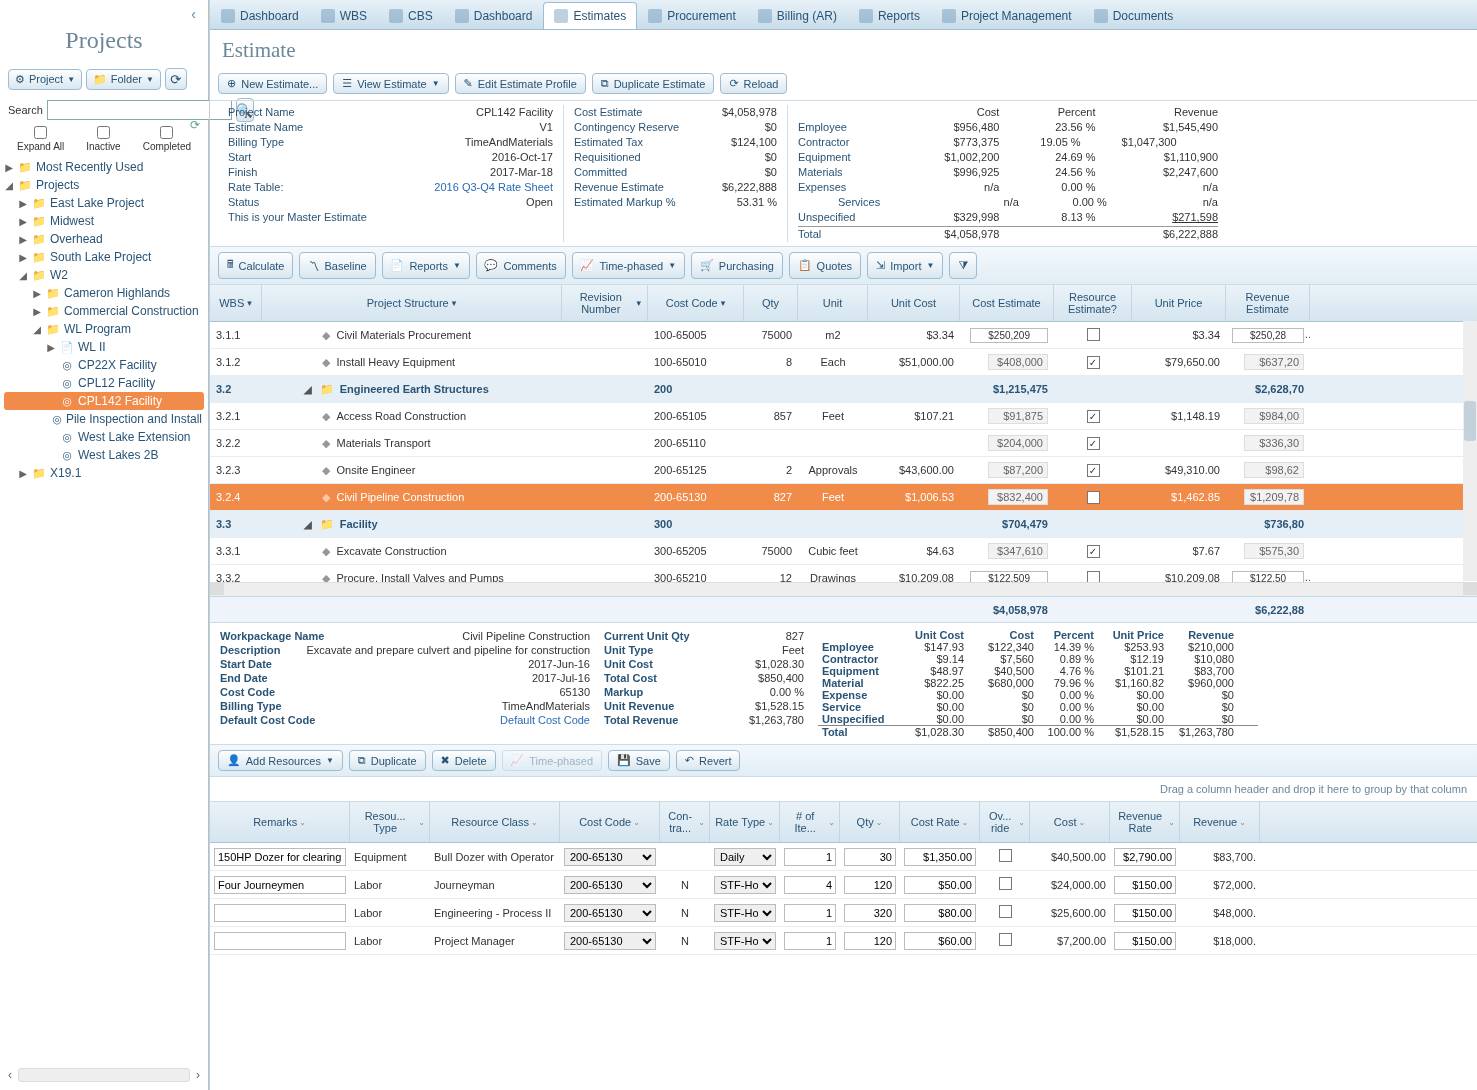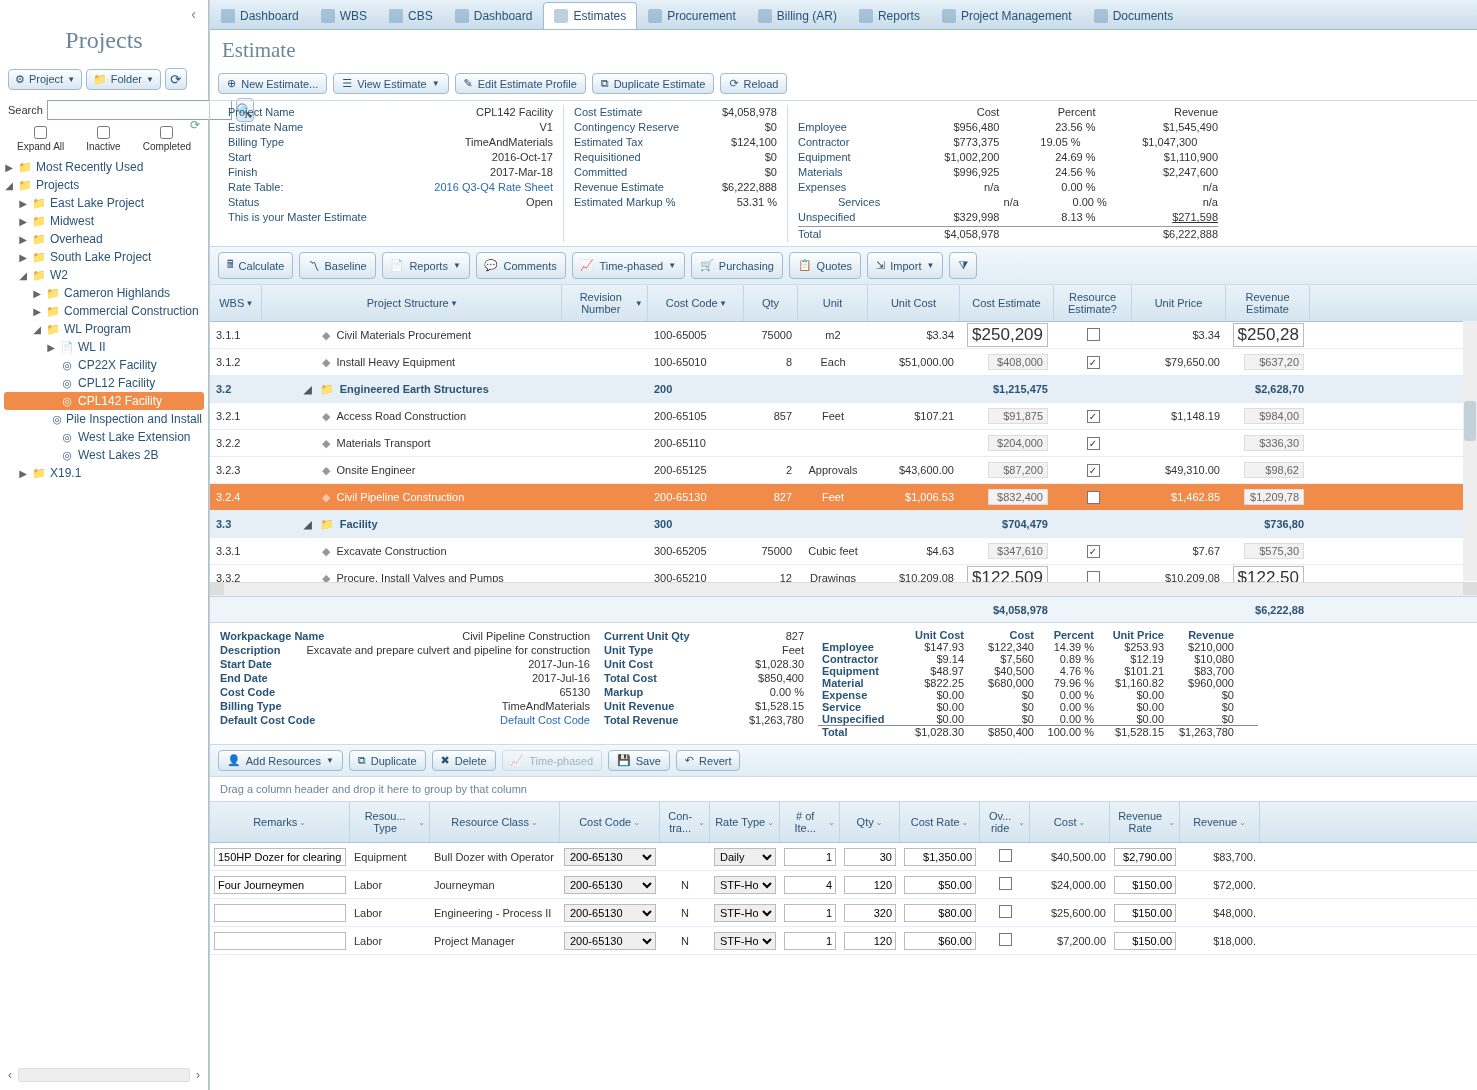--- a/index.html
+++ b/index.html
@@ -69,21 +69,21 @@
 .grid-head .gh .fi { font-size:9px; margin-left:3px; }
 .grid-body { max-height: 260px; overflow:hidden; }
 .gr { display:grid; grid-template-columns: 52px 300px 86px 96px 54px 70px 92px 94px 78px 94px 84px; border-bottom:1px solid #e3edf3; align-items:center; height:27px; }
 .gr .c { padding:0 6px; font-size:11px; overflow:hidden; text-overflow:ellipsis; white-space:nowrap; }
 .gr .r { text-align:right; }
 .gr .cen { text-align:center; }
 .gr.group { background:#e6eff6; font-weight:bold; color:#2a5476; }
 .gr.sel { background:#f18b4a; color:#fff; }
 .gr .ps { display:flex; align-items:center; gap:6px; }
 .gr .ps .tw { width:10px; font-size:10px; color:#555; }
-.gr .cell-in { display:inline-block; border:1px solid #bbb; padding:1px 4px; background:#fff; min-width:60px; text-align:right; font-size:17px; }
+.gr .cell-in { display:inline-block; border:1px solid #bbb; padding:1px 17px; background:#fff; min-width:60px; text-align:right; font-size:10px; }
 .gr .cell-ro { display:inline-block; border:1px solid #ddd; padding:1px 4px; background:#f2f2f2; min-width:60px; text-align:right; font-size:11px; color:#666; }
 .gr .cb { width:13px; height:13px; border:1px solid #777; display:inline-block; text-align:center; line-height:11px; font-size:10px; background:#fff; }
 .grid-scroll-h { height:14px; background:#eee; border-top:1px solid #ddd; position:relative; }
 .grid-scroll-h::before, .grid-scroll-h::after { content:''; position:absolute; width:14px; height:12px; top:0; background:#ddd; }
 .grid-scroll-h::before { left:0; } .grid-scroll-h::after { right:0; }
 .grid-scroll-v { position:absolute; right:0; top:36px; width:14px; height:260px; background:#eee; }
 .grid-scroll-v .thumb { position:absolute; left:1px; width:12px; height:40px; top:80px; background:#c3d1db; border-radius:3px; }
 
 .grid-footer { display:grid; grid-template-columns: 52px 300px 86px 96px 54px 70px 92px 94px 78px 94px 84px; background:#eef4f9; border-top:1px solid #c3d6e3; height:26px; align-items:center; font-weight:bold; color:#2a5476; }
 .grid-footer .c { padding:0 6px; text-align:right; }
@@ -96,21 +96,21 @@
 .d-table { font-size:11px; }
 .d-table .hr { display:flex; font-weight:bold; color:#2a5476; }
 .d-table .dr { display:flex; }
 .d-table .cc { padding:0 4px; text-align:right; }
 .d-table .lab { padding:0 4px; font-weight:bold; color:#2a5476; text-align:left; }
 .d-table .tot { border-top:1px solid #888; }
 
 
 .res-tools { display:flex; gap:6px; padding:5px 8px; background:linear-gradient(#f3f8fc,#e1edf5); border-bottom:1px solid #cbdce8; }
 .sbtn.disabled { opacity:.4; cursor:default; }
-.drag-hint { padding:6px 10px; color:#6c879a; font-size:11px; border-bottom:1px solid #cbdce8; }
+.drag-hint { padding:6px 10px; color:#6c879a; font-size:11px; border-bottom:1px solid #cbdce8;text-align:right; }
 
 
 .rhead { display:grid; grid-template-columns: 140px 80px 130px 100px 50px 70px 60px 60px 80px 50px 80px 70px 80px; background:linear-gradient(#eaf2f8,#d5e5ef); font-size:11px; color:#2a5476; border-bottom:1px solid #a8c4d8; }
 .rhead .rh { padding:4px 4px; border-right:1px solid #c3d6e3; text-align:center; position:relative; display:flex; align-items:center; justify-content:center; height:40px; }
 .rhead .rh .dd { font-size:8px; margin-left:2px; color:#888; }
 .rbody .rr { display:grid; grid-template-columns: 140px 80px 130px 100px 50px 70px 60px 60px 80px 50px 80px 70px 80px; border-bottom:1px solid #e3edf3; align-items:center; height:28px; }
 .rr .rc { padding:0 4px; font-size:11px; overflow:hidden; white-space:nowrap; text-align:center; }
 .rr .rc.l { text-align:left; }
 .rr .rc.r { text-align:right; }
 .rr input.tin { width:100%; border:1px solid #bbb; padding:2px 3px; font-size:11px; }
@@ -402,21 +402,21 @@
           <div class="kv">
             <span class="k" style="width:90px;text-align:left;">Employee</span>
             <span class="" style="width:110px;text-align:right;">$956,480</span>
             <span class="" style="width:80px;text-align:right;">23.56 %</span>
             <span class="" style="width:110px;text-align:right;">$1,545,490</span>
           </div>
           <div class="kv">
             <span class="k" style="width:90px;text-align:left;">Contractor</span>
             <span class="" style="width:110px;text-align:right;">$773,375</span>
             <span class="" style="width:80px;text-align:center;">19.05 %</span>
-            <span class="" style="width:110px;text-align:center;">$1,047,300</span>
+            <span class="" style="width:110px;text-align:left;">$1,047,300</span>
           </div>
           <div class="kv">
             <span class="k" style="width:90px;text-align:left;">Equipment</span>
             <span class="" style="width:110px;text-align:right;">$1,002,200</span>
             <span class="" style="width:80px;text-align:right;">24.69 %</span>
             <span class="" style="width:110px;text-align:right;">$1,110,900</span>
           </div>
           <div class="kv">
             <span class="k" style="width:90px;text-align:left;">Materials</span>
             <span class="" style="width:110px;text-align:right;">$996,925</span>

